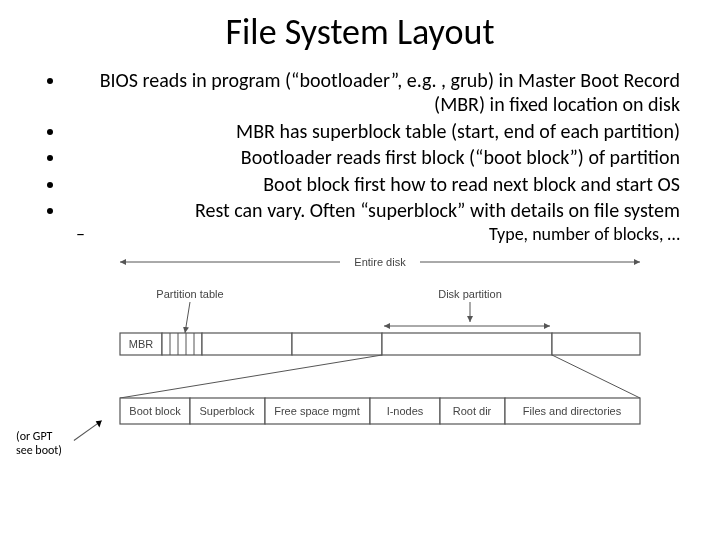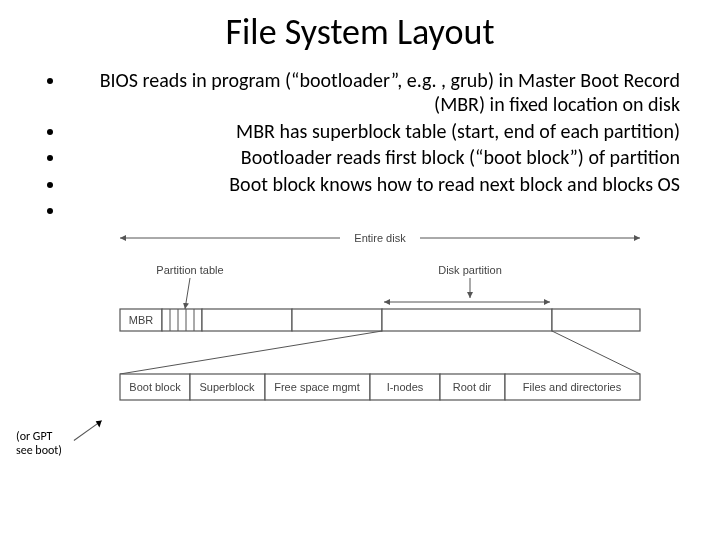--- a/index.html
+++ b/index.html
@@ -94,22 +94,26 @@
 <body>
 
 <div class="slide">
 
   <h1 class="title">File System Layout</h1>
 
   <ul class="level1">
     <li>BIOS reads in program (“bootloader”, e.g. , grub) in Master Boot Record (MBR) in fixed location on disk</li>
     <li>MBR has superblock table (start, end of each partition)</li>
     <li>Bootloader reads first block (“boot block”) of partition</li>
-    <li>Boot block knows how to read next block and blocks OS</li>
+    <li>Boot block first how to read next block and start OS</li>
     <li>
+      <span>Rest can vary. Often “superblock” with details on file system</span>
+      <ul class="level2">
+        <li>Type, number of blocks, …</li>
+      </ul>
     </li>
   </ul>
 
   <div class="diagram">
     <svg viewBox="0 0 560 180" width="560" height="180">
       <defs>
         <marker id="ah" markerWidth="8" markerHeight="8" refX="6" refY="3" orient="auto">
           <path d="M0,0 L6,3 L0,6 Z" fill="#555"></path>
         </marker>
         <marker id="ahS" markerWidth="8" markerHeight="8" refX="0" refY="3" orient="auto">

